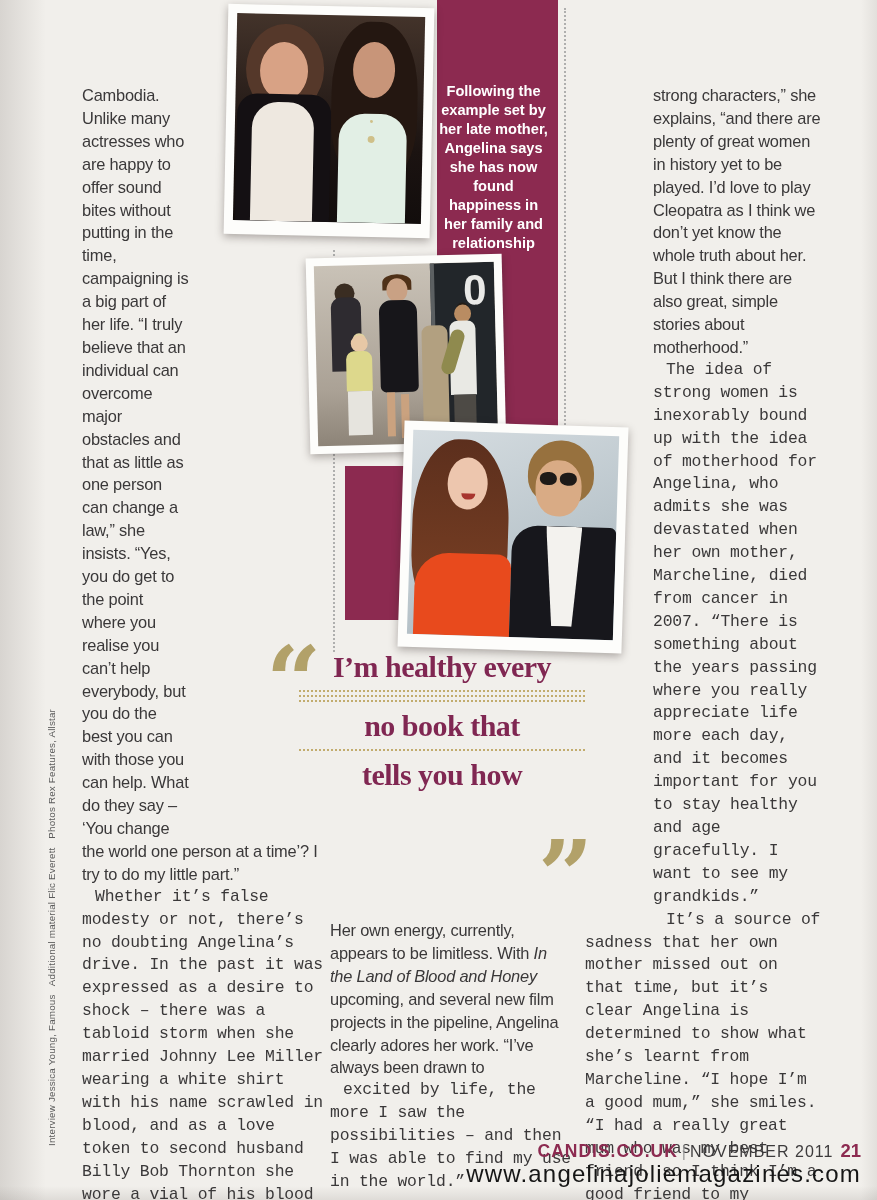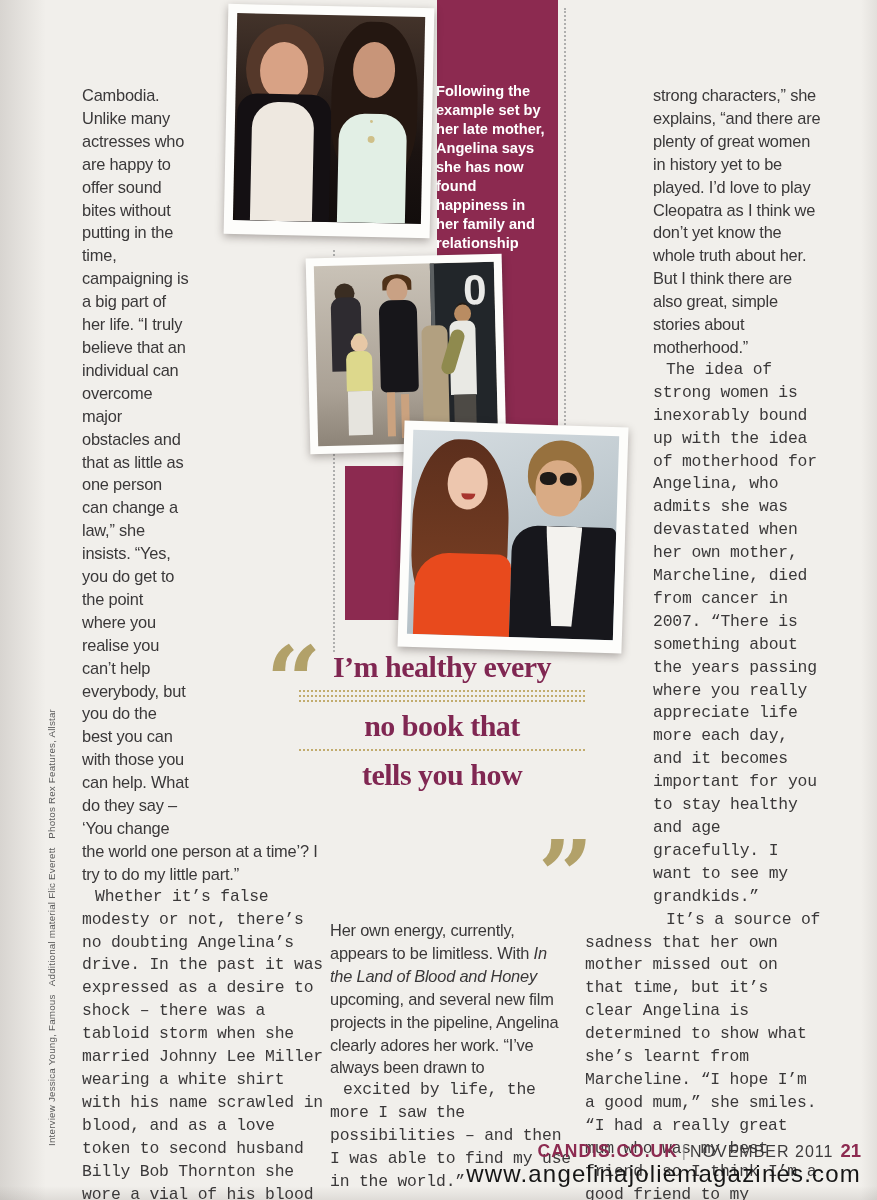--- a/index.html
+++ b/index.html
@@ -20,21 +20,21 @@
   #sep1{left:333px;top:250px;height:402px;}
   #sep2{left:564px;top:8px;height:632px;}
 
   
   .panel{position:absolute;background:#8c2a50;z-index:1;}
   #panel-top{left:437px;top:0;width:121px;height:447px;}
   #panel-mid{left:345px;top:466px;width:213px;height:154px;}
 
   
   .caption{position:absolute;left:436px;top:82px;width:115px;z-index:2;
-    color:#ffffff;font-weight:bold;font-size:14.6px;line-height:19px;text-align:left;}
+    color:#ffffff;font-weight:bold;font-size:14.6px;line-height:19px;text-align:center;}
 
   
   .bodytext{font-size:16.4px;line-height:22.9px;color:#3a3839;letter-spacing:-0.2px;z-index:2;position:absolute;}
   .bodytext p{margin:0;}
   .bodytext p + p{text-indent:13px;font-family:Liberation Mono, monospace;}
   #col1{left:82px;top:84px;width:250px;}
   #col2{left:330px;top:919px;width:243px;}
   #col3{left:585px;top:84px;width:236px;}
   .fA{float:right;width:96px;height:180px;}
   .fB{float:right;width:46px;height:196px;margin-top:554px;}

